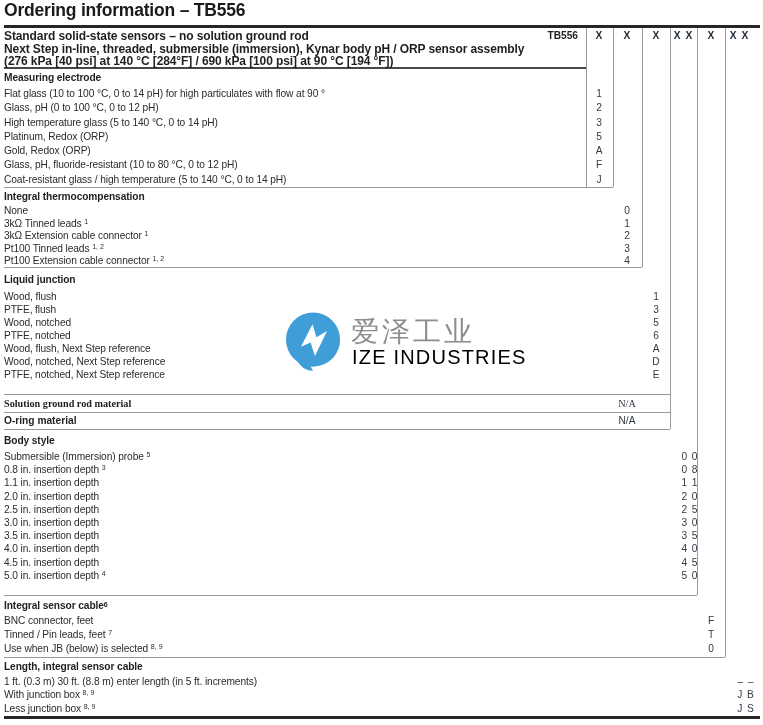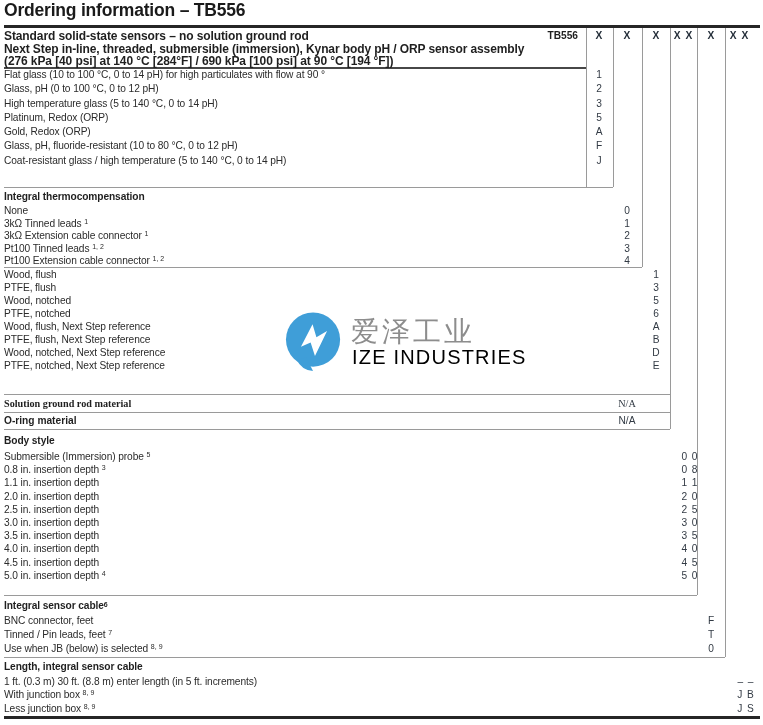--- a/index.html
+++ b/index.html
@@ -77,43 +77,44 @@
   <div class="hl" style="top:187px;width:609px"></div>
   <div class="hl" style="top:267px;width:638px"></div>
   <div class="hl" style="top:394px;width:666px"></div>
   <div class="hl" style="top:412px;width:666px"></div>
   <div class="hl" style="top:429px;width:666px"></div>
   <div class="hl" style="top:595px;width:693px"></div>
   <div class="hl" style="top:657px;width:721px"></div>
 
   <div id="sections">
       <div class="section" style="top: 68px;">
+        <div class="section-head" style="height: 19px;">Measuring electrode</div>
         <div class="row" style="height: 14.3px; line-height: 14.3px;"><span>Flat glass (10 to 100 °C, 0 to 14 pH) for high particulates with flow at 90 °</span><span class="row-code" style="left: 595px;">1</span></div>
         <div class="row" style="height: 14.3px; line-height: 14.3px;"><span>Glass, pH (0 to 100 °C, 0 to 12 pH)</span><span class="row-code" style="left: 595px;">2</span></div>
         <div class="row" style="height: 14.3px; line-height: 14.3px;"><span>High temperature glass (5 to 140 °C, 0 to 14 pH)</span><span class="row-code" style="left: 595px;">3</span></div>
         <div class="row" style="height: 14.3px; line-height: 14.3px;"><span>Platinum, Redox (ORP)</span><span class="row-code" style="left: 595px;">5</span></div>
         <div class="row" style="height: 14.3px; line-height: 14.3px;"><span>Gold, Redox (ORP)</span><span class="row-code" style="left: 595px;">A</span></div>
         <div class="row" style="height: 14.3px; line-height: 14.3px;"><span>Glass, pH, fluoride-resistant (10 to 80 °C, 0 to 12 pH)</span><span class="row-code" style="left: 595px;">F</span></div>
         <div class="row" style="height: 14.3px; line-height: 14.3px;"><span>Coat-resistant glass / high temperature (5 to 140 °C, 0 to 14 pH)</span><span class="row-code" style="left: 595px;">J</span></div>
       </div>
       <div class="section" style="top: 188px;">
         <div class="section-head" style="height: 17px;">Integral thermocompensation</div>
         <div class="row" style="height: 12.5px; line-height: 12.5px;"><span>None</span><span class="row-code" style="left: 623px;">0</span></div>
         <div class="row" style="height: 12.5px; line-height: 12.5px;"><span>3kΩ Tinned leads <sup>1</sup></span><span class="row-code" style="left: 623px;">1</span></div>
         <div class="row" style="height: 12.5px; line-height: 12.5px;"><span>3kΩ Extension cable connector <sup>1</sup></span><span class="row-code" style="left: 623px;">2</span></div>
         <div class="row" style="height: 12.5px; line-height: 12.5px;"><span>Pt100 Tinned leads <sup>1, 2</sup></span><span class="row-code" style="left: 623px;">3</span></div>
         <div class="row" style="height: 12.5px; line-height: 12.5px;"><span>Pt100 Extension cable connector <sup>1, 2</sup></span><span class="row-code" style="left: 623px;">4</span></div>
       </div>
       <div class="section" style="top: 268px;">
+        <div class="section-head" style="height: 22px;">Liquid junction</div>
         <div class="row" style="height: 13px; line-height: 13px;"><span>Wood, flush</span><span class="row-code" style="left: 652px;">1</span></div>
         <div class="row" style="height: 13px; line-height: 13px;"><span>PTFE, flush</span><span class="row-code" style="left: 652px;">3</span></div>
         <div class="row" style="height: 13px; line-height: 13px;"><span>Wood, notched</span><span class="row-code" style="left: 652px;">5</span></div>
         <div class="row" style="height: 13px; line-height: 13px;"><span>PTFE, notched</span><span class="row-code" style="left: 652px;">6</span></div>
         <div class="row" style="height: 13px; line-height: 13px;"><span>Wood, flush, Next Step reference</span><span class="row-code" style="left: 652px;">A</span></div>
-        <div class="row" style="height: 13px; line-height: 13px;"><span>PTFE, flush, Next Step reference</span><span class="row-code" style="left: 652px;">B</span></div>
         <div class="row" style="height: 13px; line-height: 13px;"><span>Wood, notched, Next Step reference</span><span class="row-code" style="left: 652px;">D</span></div>
         <div class="row" style="height: 13px; line-height: 13px;"><span>PTFE, notched, Next Step reference</span><span class="row-code" style="left: 652px;">E</span></div>
       </div>
       <div class="section" style="top: 395px; font-family: Liberation Serif, serif;">
         <div class="na-row" style="height: 17px; line-height: 17px;"><span class="na-label">Solution ground rod material</span><span class="na-value" style="left: 623px;">N/A</span></div>
       </div>
       <div class="section" style="top: 413px;">
         <div class="na-row" style="height: 16px; line-height: 16px;"><span class="na-label">O-ring material</span><span class="na-value" style="left: 623px;">N/A</span></div>
       </div>
       <div class="section" style="top: 430px;">

